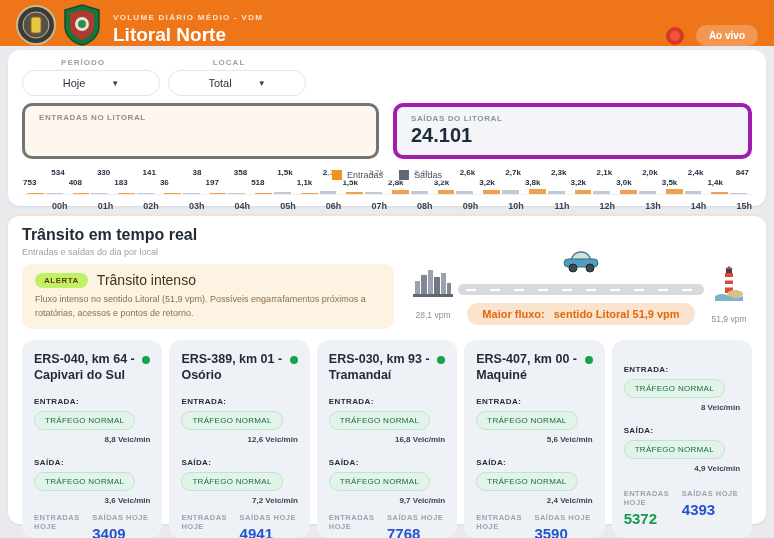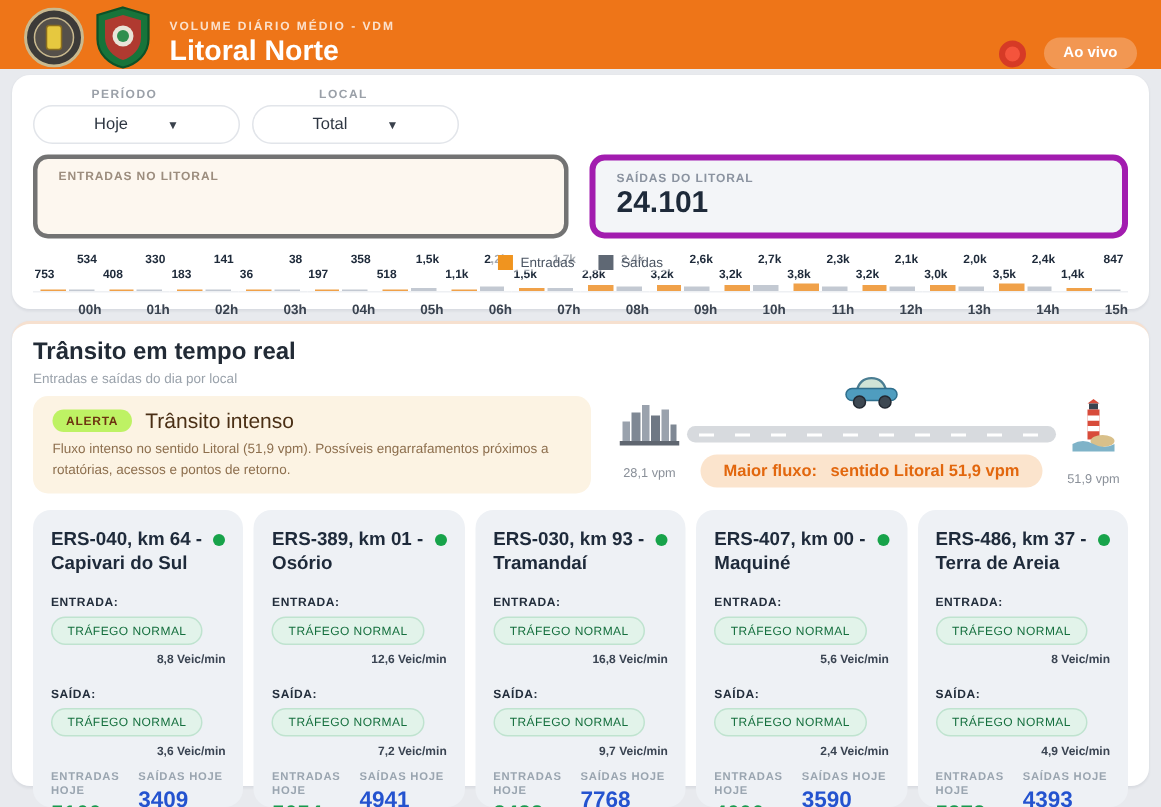--- a/index.html
+++ b/index.html
@@ -449,24 +449,20 @@
             <div class="st-flabel">ENTRADAS HOJE</div>
             <div class="st-fval green">4600</div>
           </div>
           <div class="st-col">
             <div class="st-flabel">SAÍDAS HOJE</div>
             <div class="st-fval blue">3590</div>
           </div>
         </div>
       </div>
       <div class="st-card">
-        <div class="st-head">
-          <div class="st-title">ERS-486, km 37 - Terra de Areia</div>
-          <span class="st-dot"></span>
-        </div>
         <div class="st-sec">ENTRADA:</div>
         <div><span class="st-pill">TRÁFEGO NORMAL</span></div>
         <div class="st-rate">8 Veic/min</div>
         <div class="st-sec">SAÍDA:</div>
         <div><span class="st-pill">TRÁFEGO NORMAL</span></div>
         <div class="st-rate">4,9 Veic/min</div>
         <div class="st-foot">
           <div class="st-col">
             <div class="st-flabel">ENTRADAS HOJE</div>
             <div class="st-fval green">5372</div>

